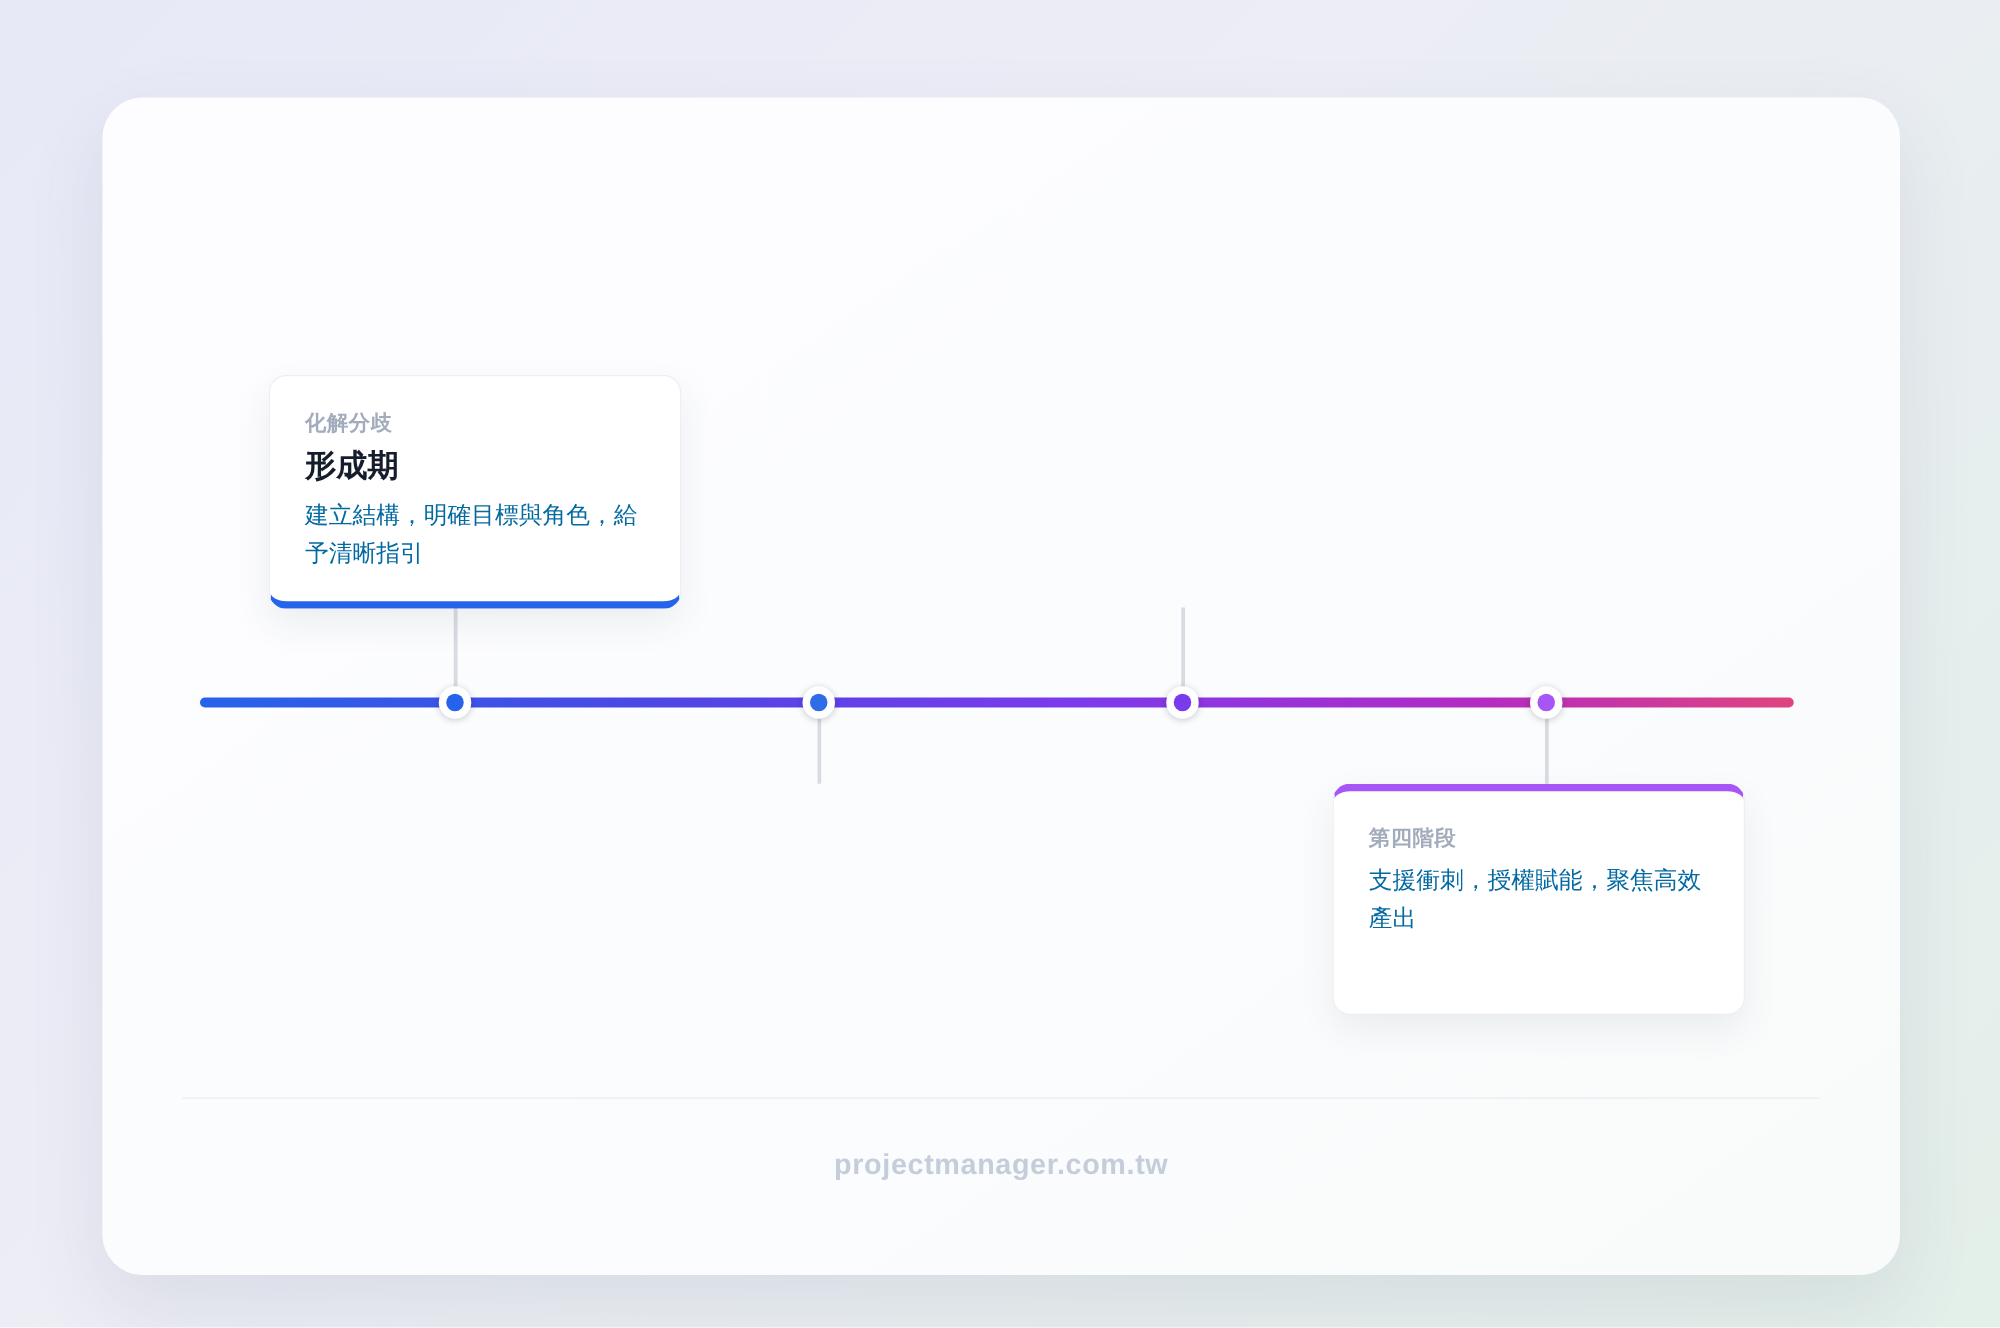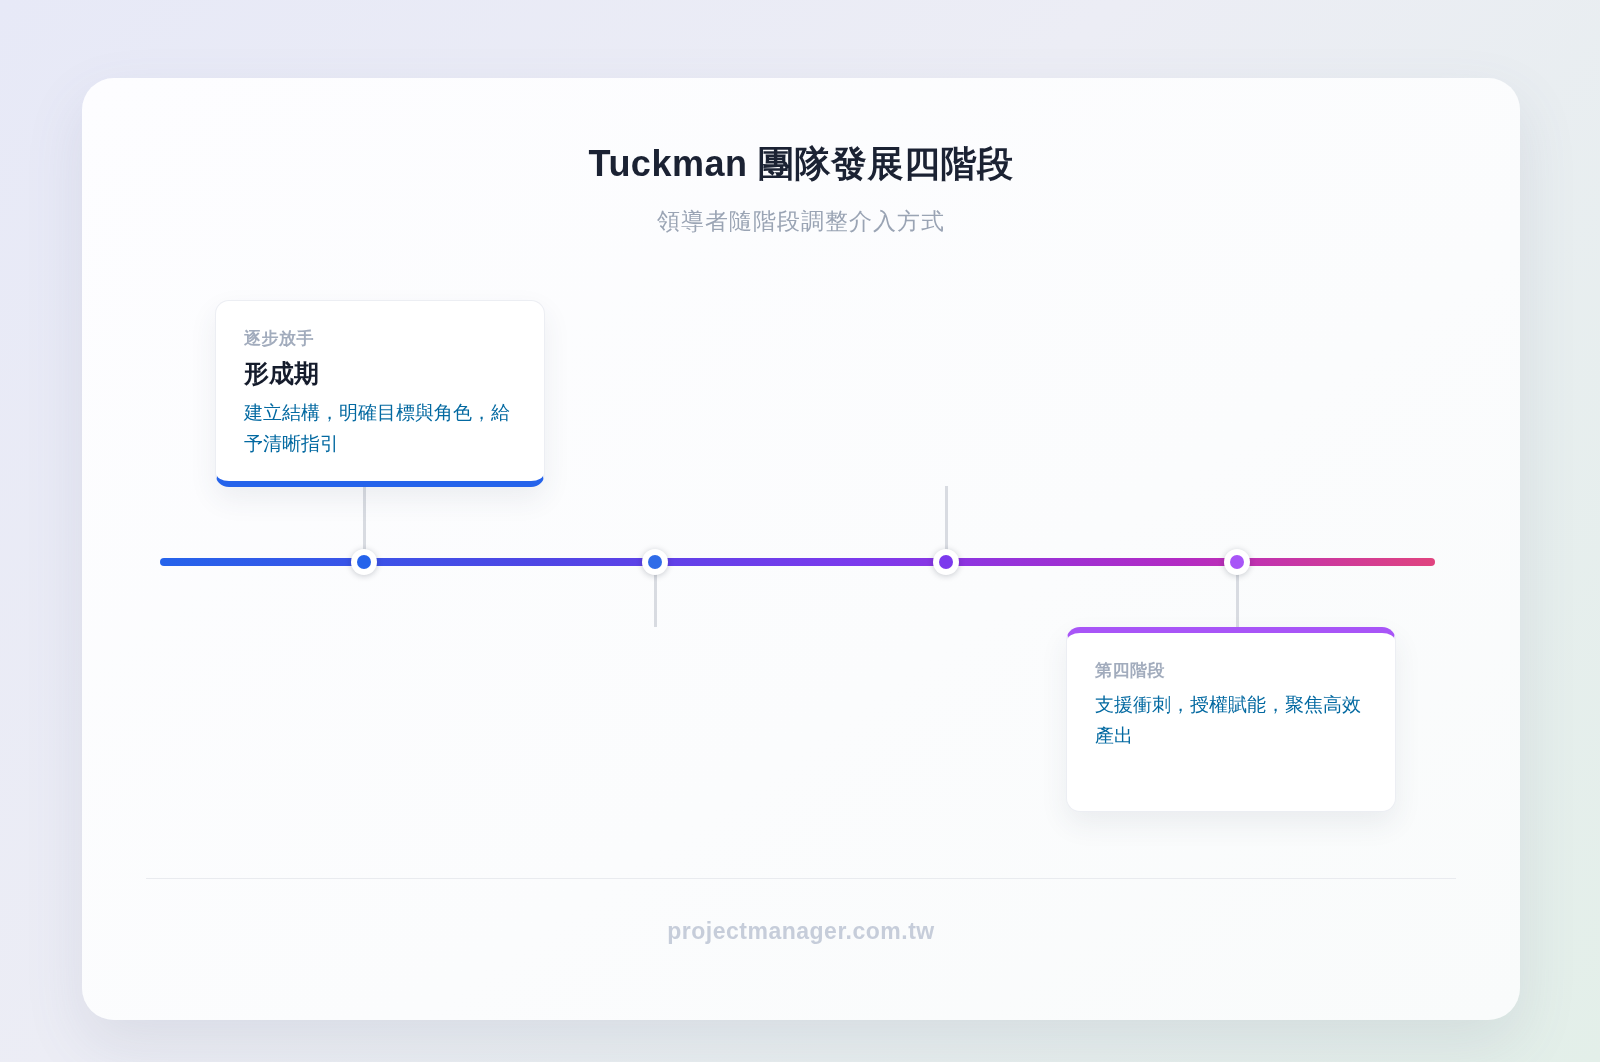--- a/index.html
+++ b/index.html
@@ -141,22 +141,20 @@
     color: #c6cdda;
     letter-spacing: 0.5px;
   }
 </style>
 </head>
 <body>
 
 <div class="page">
   <div class="panel">
 
-    <h1 class="page-title">Tuckman 團隊發展四階段</h1>
-    <div class="page-subtitle">領導者隨階段調整介入方式</div>
 
     <div class="diagram">
 
       <div class="connector c1 from-above"></div>
       <div class="connector c2 from-below"></div>
       <div class="connector c3 from-above"></div>
       <div class="connector c4 from-below"></div>
 
       <div class="timeline-bar" style="background: linear-gradient(90deg, rgb(37, 99, 235) 0%, rgb(79, 70, 229) 30%, rgb(124, 58, 237) 55%, rgb(179, 43, 196) 80%, rgb(224, 68, 127) 100%);"></div>
 
@@ -167,21 +165,21 @@
         <div class="dot-inner" style="background-color: rgb(47, 108, 232);"></div>
       </div>
       <div class="dot d3">
         <div class="dot-inner" style="background-color: rgb(124, 58, 237);"></div>
       </div>
       <div class="dot d4">
         <div class="dot-inner" style="background-color: rgb(168, 85, 247);"></div>
       </div>
 
       <div class="stage-card s1 above" style="border-bottom-color: rgb(37, 99, 235);">
-        <div class="stage-label">逐步放手</div>
+        <div class="stage-label">化解分歧</div>
         <div class="stage-name">形成期</div>
         <div class="stage-desc">建立結構，明確目標與角色，給予清晰指引</div>
       </div>
 
 
 
       <div class="stage-card s4 below" style="border-top-color: rgb(168, 85, 247);">
         <div class="stage-label">第四階段</div>
         <div class="stage-desc">支援衝刺，授權賦能，聚焦高效產出</div>
       </div>

